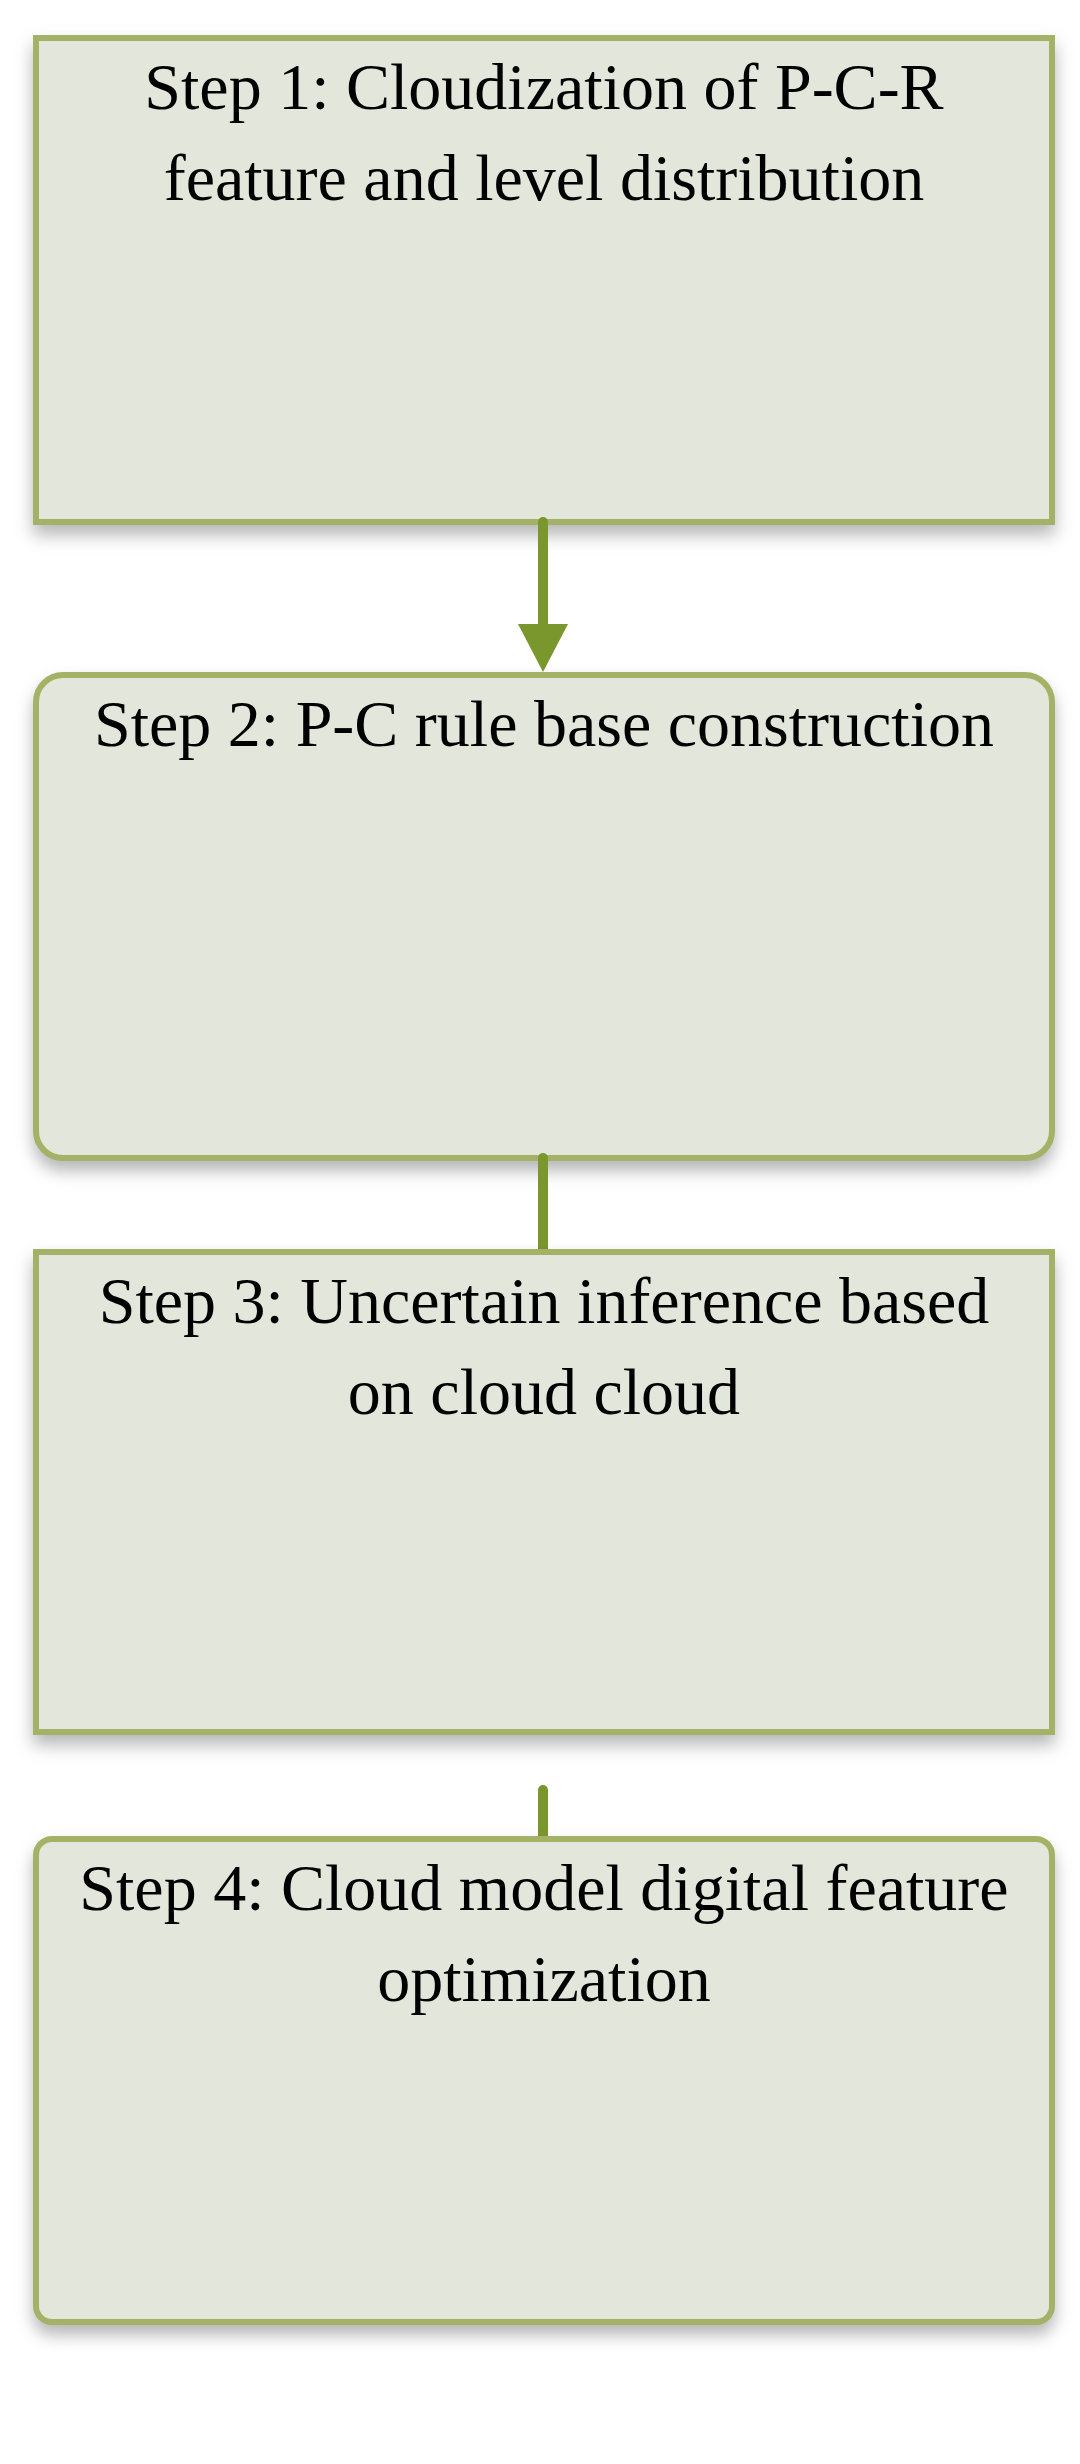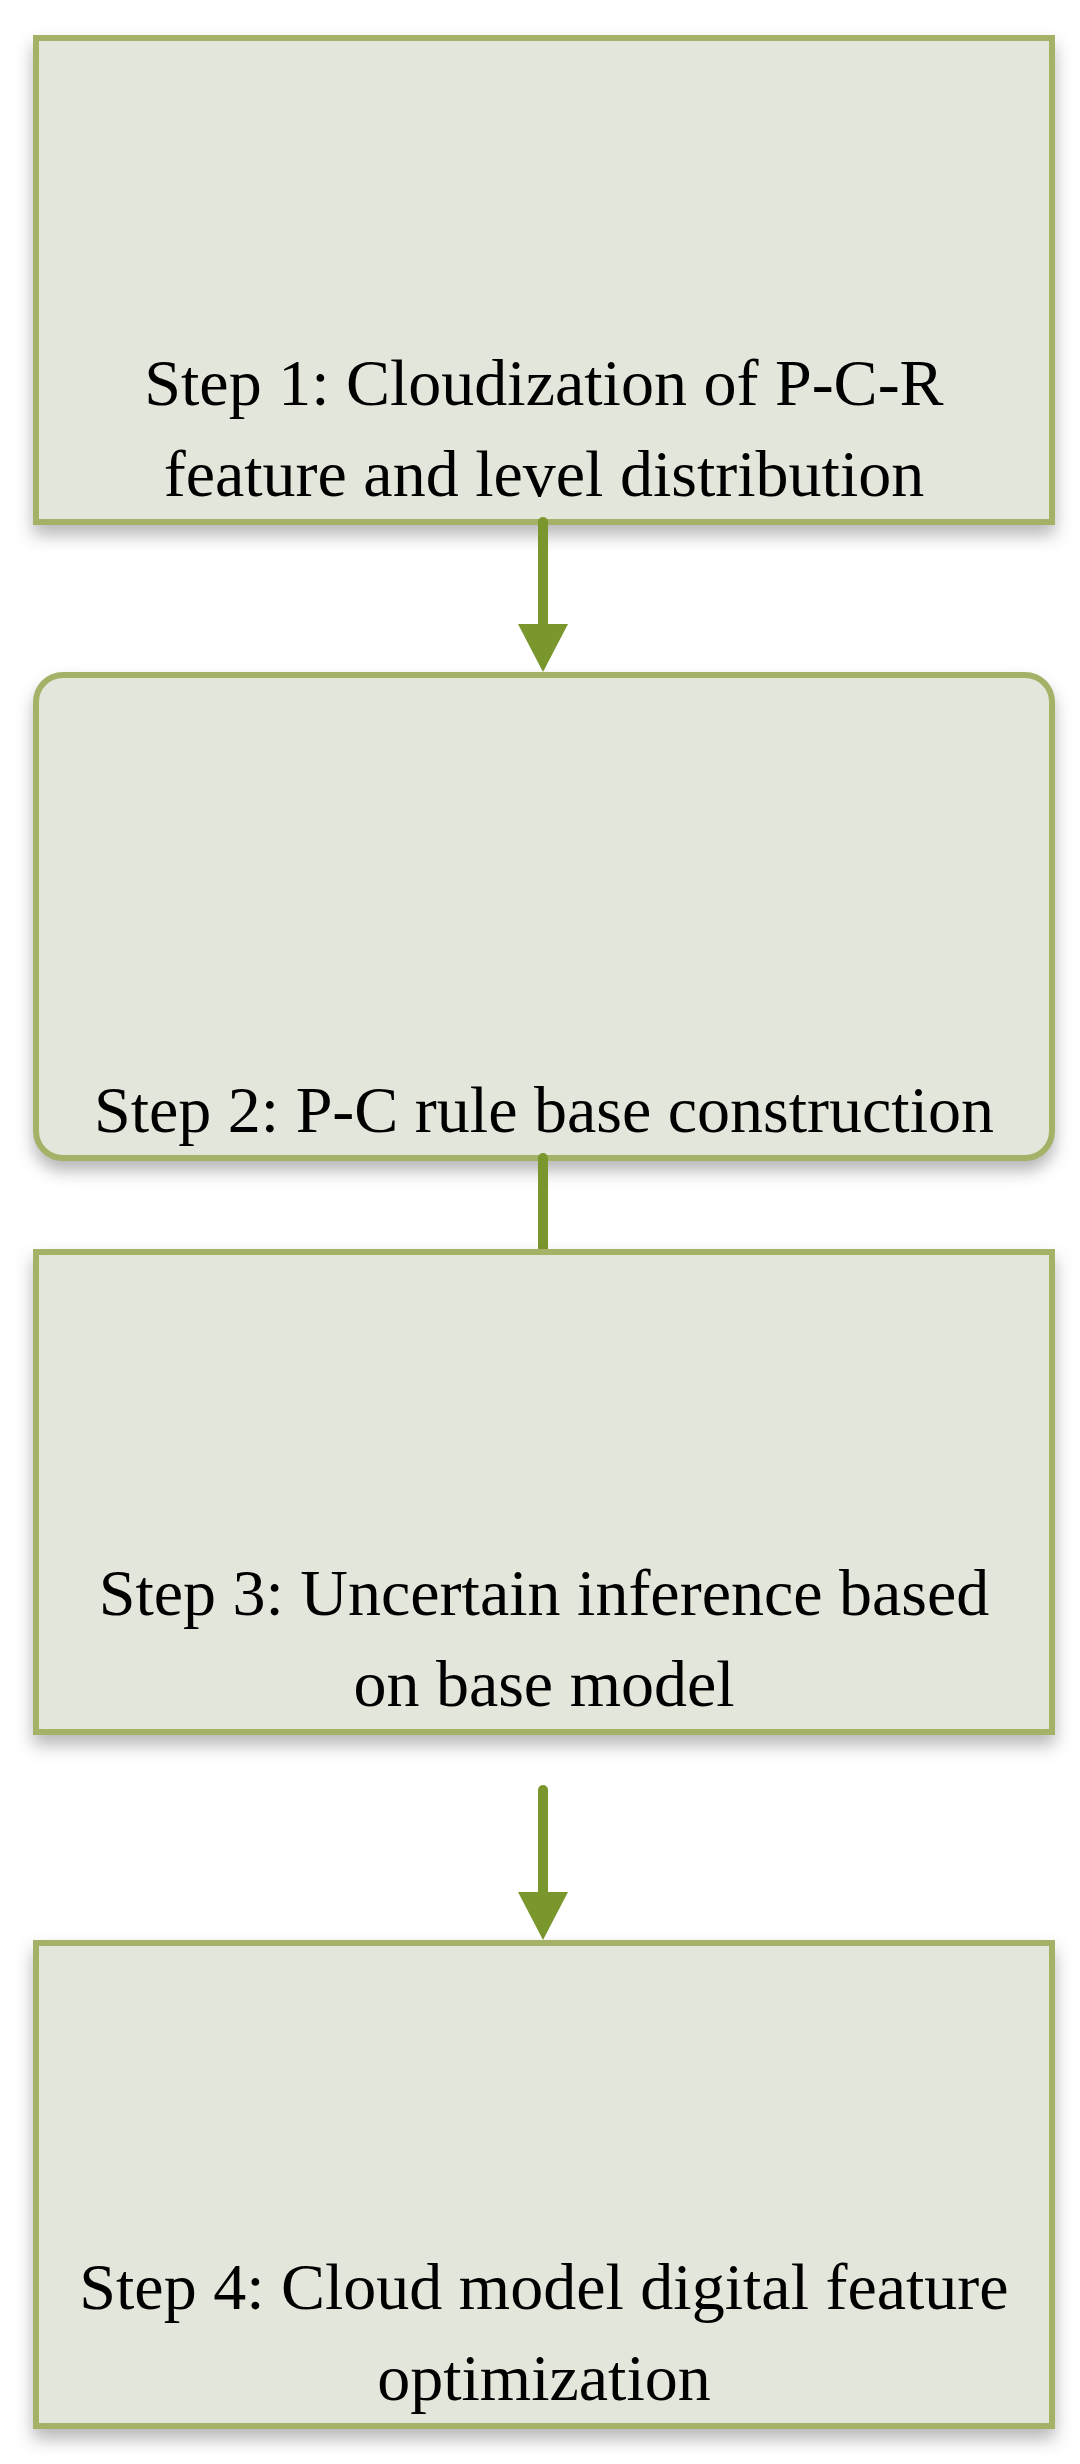--- a/index.html
+++ b/index.html
@@ -24,27 +24,27 @@
     overflow: hidden;
   }
   .step-box {
     position: absolute;
     left: 33px;
     width: 1022px;
     background: var(--box-fill);
     border: 6px solid var(--box-border);
     box-shadow: 0 10px 16px rgba(95, 95, 95, 0.45);
     display: flex;
-    align-items: flex-end;
+    align-items: flex-start;
     justify-content: center;
   }
   .box-1 { top: 35px;   height: 490px; }
   .box-2 { top: 672px;  height: 489px; border-radius: 30px; }
   .box-3 { top: 1249px; height: 486px; }
-  .box-4 { top: 1940px; height: 489px; }
+  .box-4 { top: 1836px; height: 489px; border-radius: 19px; }
   .box-text {
     text-align: center;
     color: var(--text);
     font-size: 66px;
     line-height: 91px;
     padding: 0 10px;
   }
   .arrow { position: absolute; }
   .arrow-shaft {
     position: absolute;
@@ -91,21 +91,21 @@
   </div>
 
   <div class="arrow">
     <div class="arrow-shaft shaft-2"></div>
     <div class="arrow-head head-2"></div>
   </div>
 
   <div class="step-box box-3">
     <div class="box-text">
       <div>Step 3: Uncertain inference based</div>
-      <div>on base model</div>
+      <div>on cloud cloud</div>
     </div>
   </div>
 
   <div class="arrow">
     <div class="arrow-shaft shaft-3"></div>
     <div class="arrow-head head-3"></div>
   </div>
 
   <div class="step-box box-4">
     <div class="box-text">

